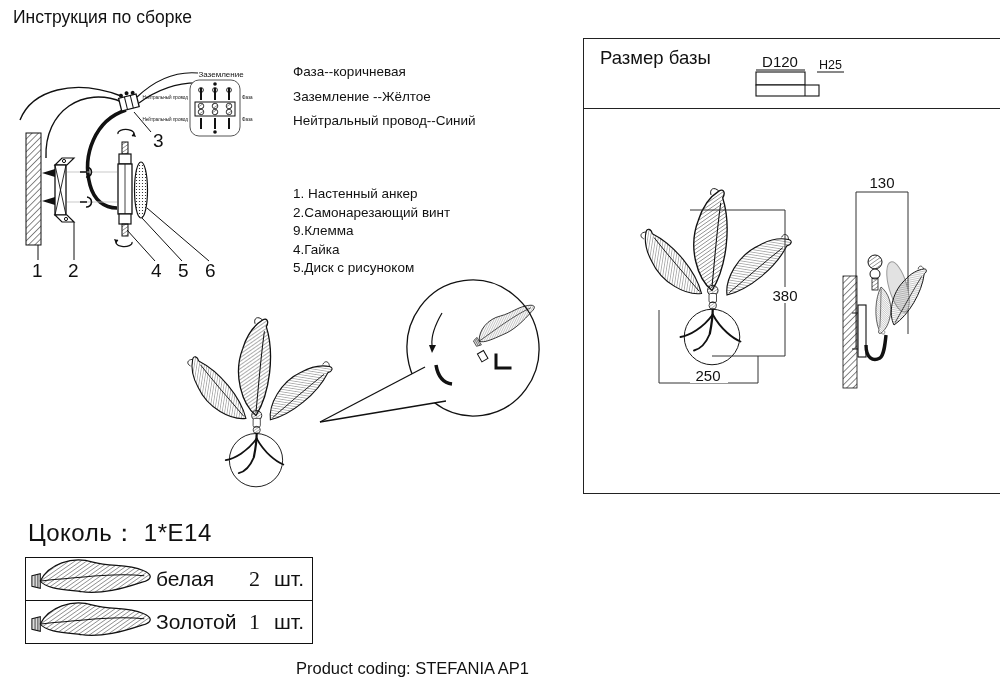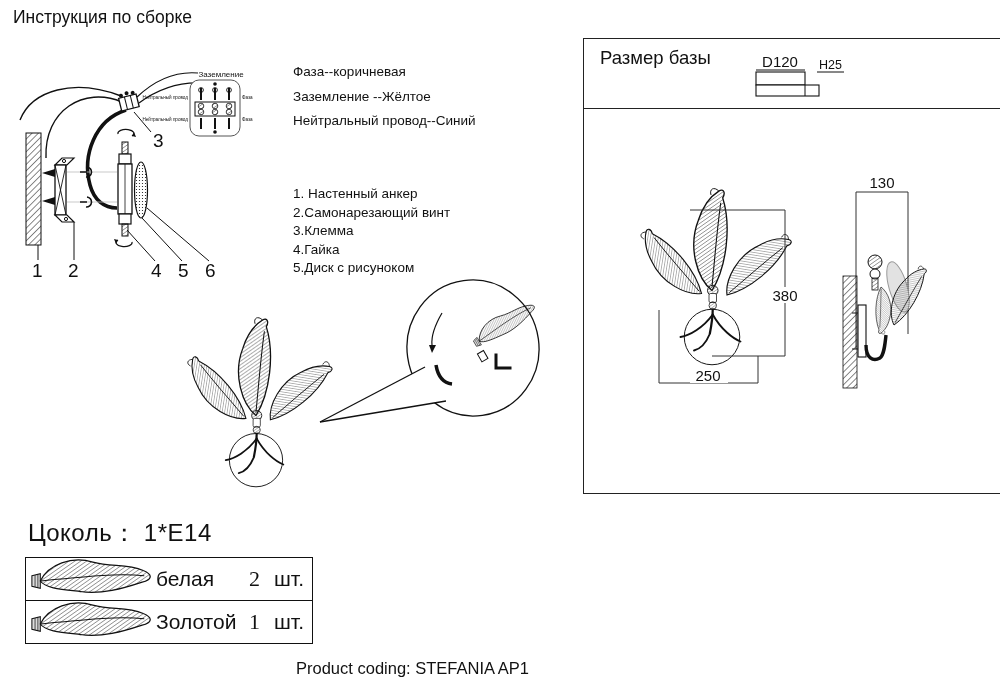--- a/index.html
+++ b/index.html
@@ -184,21 +184,21 @@
 
   <div class="abs wiring">
     <div>Фаза--коричневая</div>
     <div>Заземление --Жёлтое</div>
     <div>Нейтральный провод--Синий</div>
   </div>
 
   <div class="abs parts">
     <div>1. Настенный анкер</div>
     <div>2.Самонарезающий винт</div>
-    <div>3.Клемма</div>
+    <div>9.Клемма</div>
     <div>4.Гайка</div>
     <div>5.Диск с рисуноком</div>
   </div>
 
   <svg class="abs" style="left:180px;top:275px" width="370" height="235" viewBox="0 0 370 235">
     <use href="#lampFront" transform="translate(76,165) scale(0.72)"></use>
     <g>
       <ellipse cx="293" cy="73" rx="66" ry="68" fill="#fff" stroke="#111" stroke-width="1.3" transform="rotate(-8 293 73)"></ellipse>
       <path d="M140,147 L245,92 L266,126 Z" fill="#fff" stroke="none"></path>
       <line x1="140" y1="147" x2="245" y2="92" stroke="#111" stroke-width="1.3"></line>

